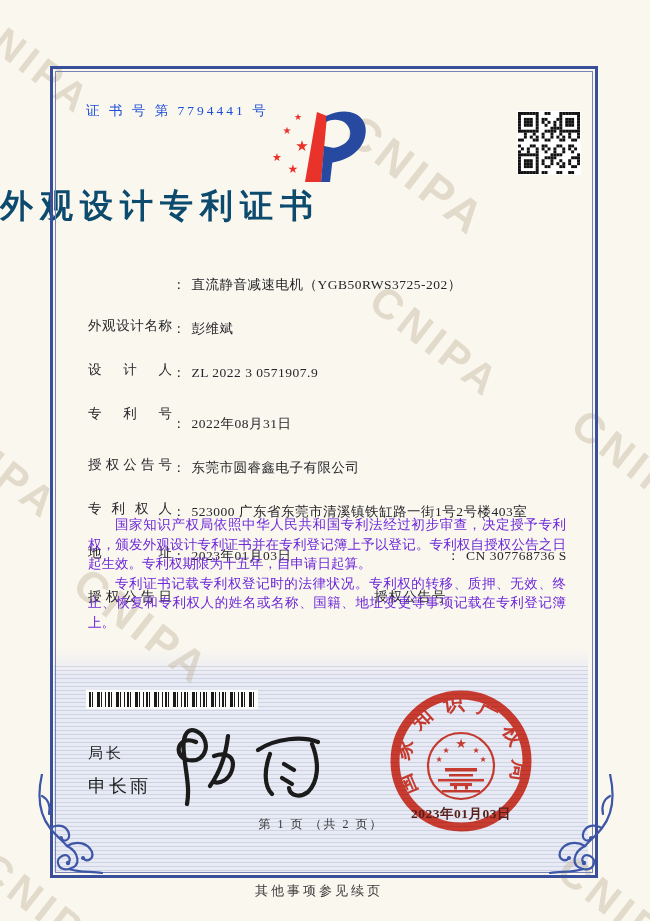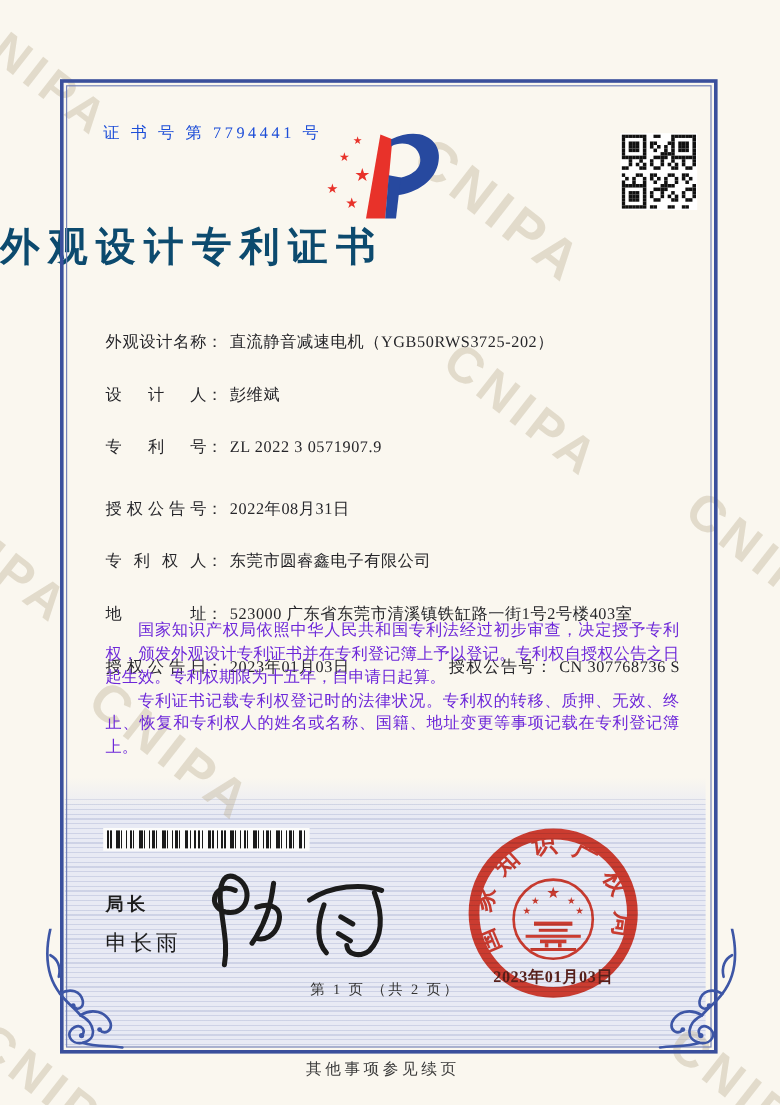--- a/index.html
+++ b/index.html
@@ -26,38 +26,38 @@
 
   .logo{position:absolute;left:264px;top:104px;z-index:4;}
   .qr{position:absolute;left:517px;top:111px;z-index:4;background:#fff;padding:1px;}
 
   .title{position:absolute;left:0;right:0;top:184px;font-size:33px;font-weight:600;
          letter-spacing:7px;color:#0c4a6e;z-index:4;margin:0;}
 
   .fields{position:absolute;left:88px;top:270px;width:494px;z-index:4;font-size:13.5px;}
   .frow{position:relative;height:38px;padding-top:6px;box-sizing:content-box;line-height:18px;}
   .frow.gap{margin-top:7px;}
-  .lab{display:inline-block;width:84px;text-align:justify;text-align-last:justify;vertical-align:top;}
+  .lab{display:inline-block;width:84px;text-align:justify;text-align-last:justify;vertical-align:top;margin-top:41px;}
   .colon{display:inline-block;vertical-align:top;}
   .val{display:inline-block;margin-left:6px;vertical-align:top;letter-spacing:0.5px;}
   .pair2{position:absolute;left:256px;top:6px;white-space:nowrap;padding-left:30px;}
   .pair2 .lab{width:auto;text-align-last:auto;letter-spacing:1px;}
 
   .law{position:absolute;left:88px;top:515px;width:478px;z-index:4;font-size:13.5px;line-height:19.5px;
        color:#6d28d9;text-align:justify;}
   .law p{margin:0;text-indent:2em;}
 
   .barcode-wrap{position:absolute;left:86px;top:690px;background:#fcfcfb;padding:2px 3px;z-index:4;}
   .barcode{width:166px;height:15px;
      background:repeating-linear-gradient(90deg,#1a1a1a 0 2px,#fcfcfb 2px 3px,#1a1a1a 3px 4px,
        #fcfcfb 4px 8px,#1a1a1a 8px 11px,#fcfcfb 11px 12px,#1a1a1a 12px 13px,#fcfcfb 13px 16px,
        #1a1a1a 16px 17px,#fcfcfb 17px 19px);}
 
   .official-title{position:absolute;left:88px;top:744px;font-family:"Liberation Sans","DejaVu Sans",sans-serif;
-       font-size:15px;font-weight:700;letter-spacing:3px;color:#1d1d1d;z-index:4;}
+       font-size:15px;font-weight:400;letter-spacing:3px;color:#1d1d1d;z-index:4;}
   .official-name{position:absolute;left:88px;top:774px;font-family:"Liberation Sans","DejaVu Sans",sans-serif;
        font-size:18px;font-weight:500;letter-spacing:3px;color:#1d1d1d;z-index:4;}
   .signature{position:absolute;left:162px;top:716px;z-index:4;}
 
   .seal{position:absolute;left:376px;top:676px;z-index:7;opacity:0.93;mix-blend-mode:multiply;}
 
   .page-no{position:absolute;left:53px;width:536px;top:816px;text-align:center;font-size:12px;
        letter-spacing:2px;color:#333;z-index:6;}
   .cont-note{position:absolute;left:0;right:12px;top:882px;text-align:center;font-size:13px;
        letter-spacing:3px;color:#3a3a3a;z-index:4;}

